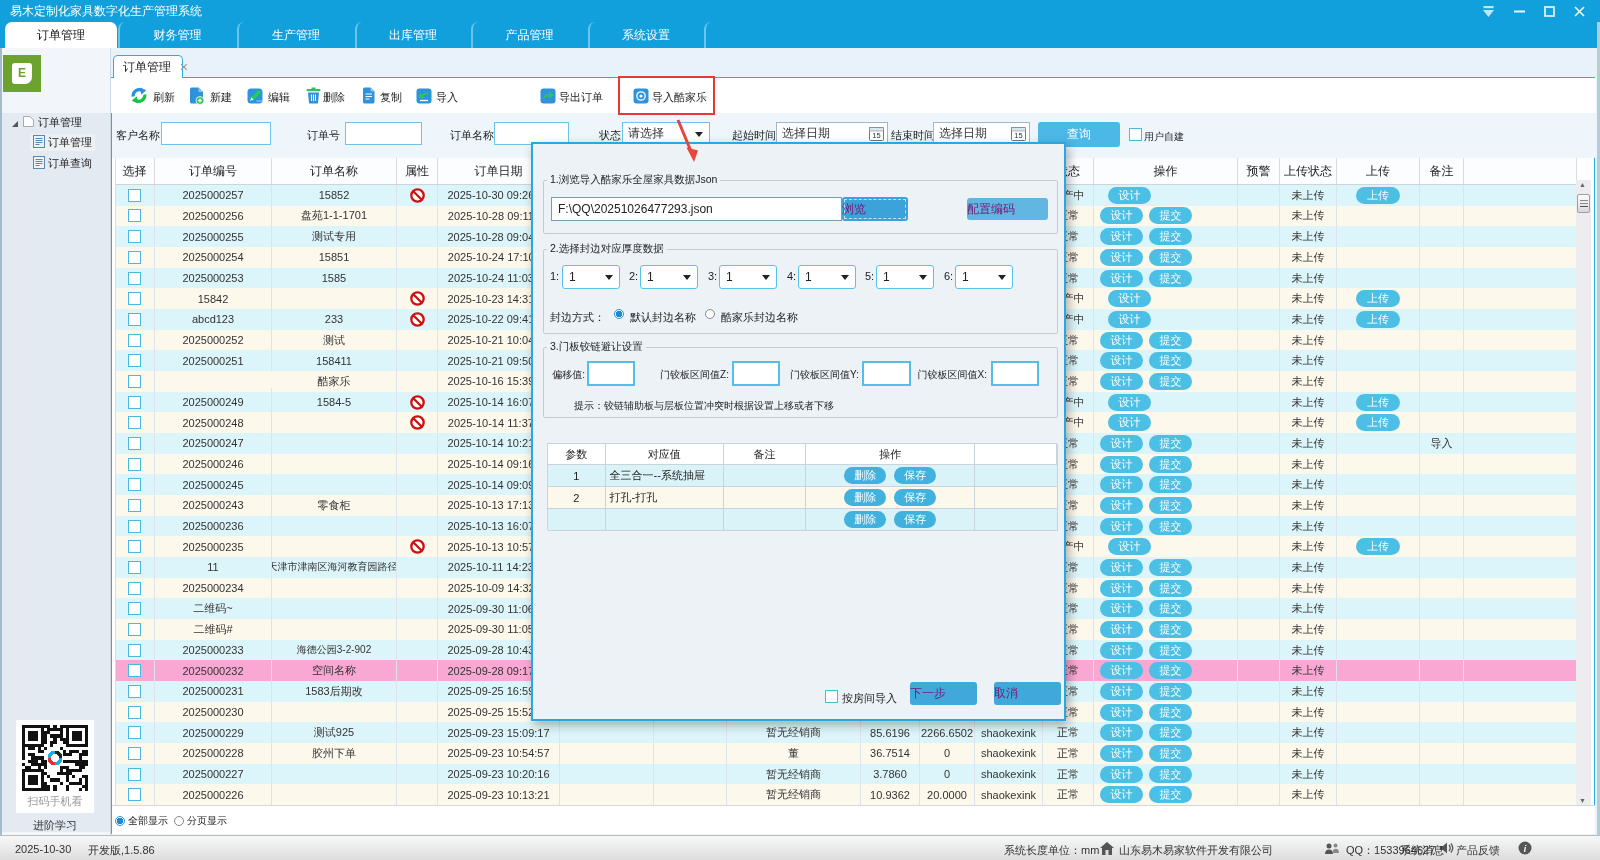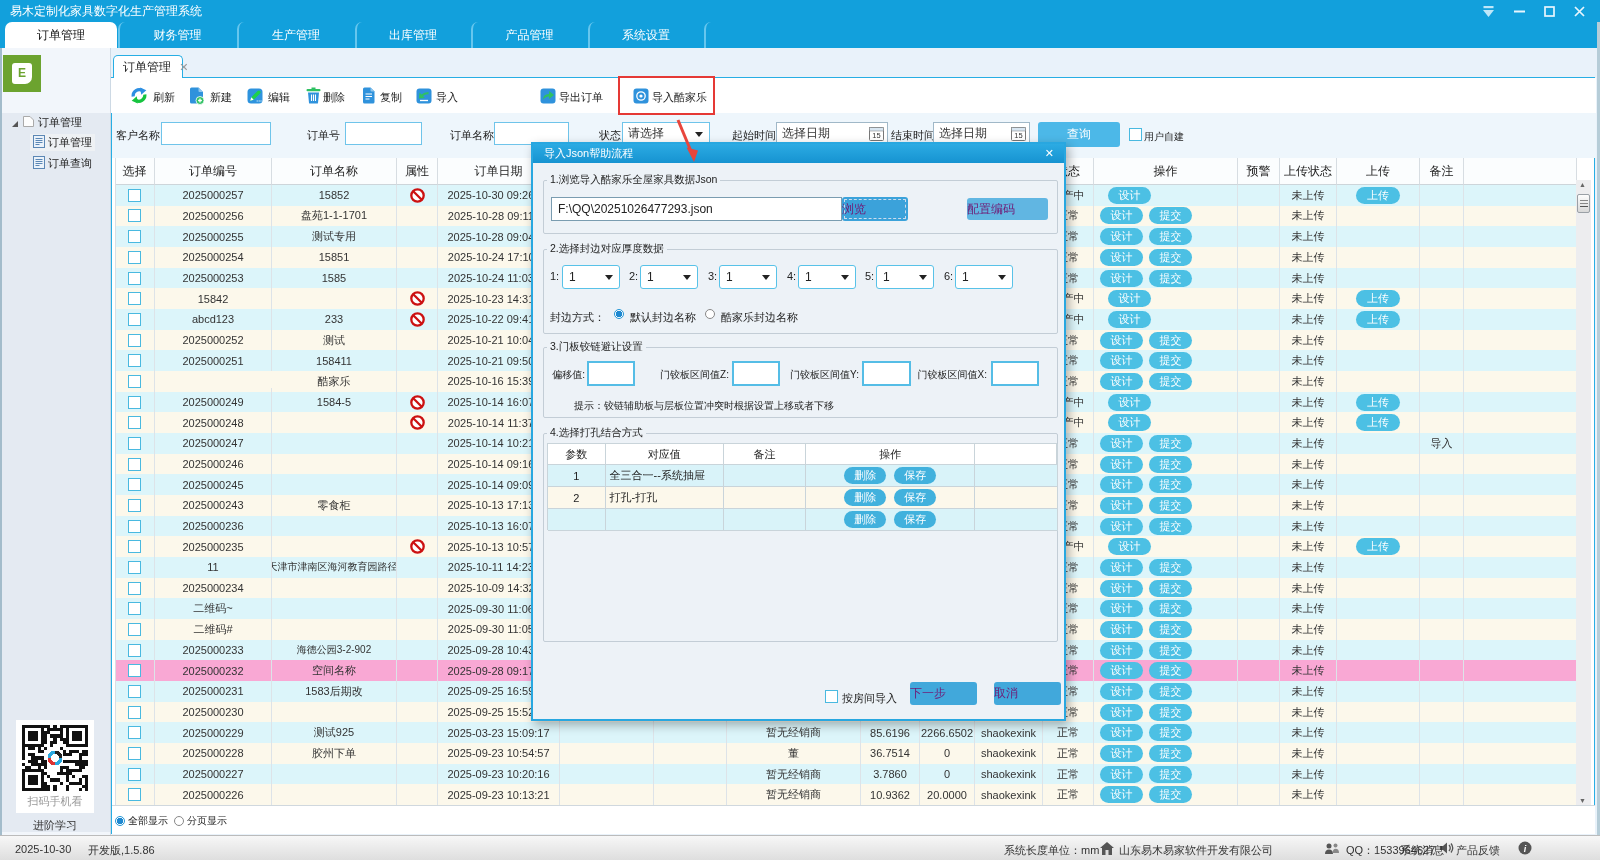--- a/index.html
+++ b/index.html
@@ -1055,21 +1055,21 @@
     <div class="c" style="left:1305px;width:44px;"></div>
     <div class="c" style="left:1349px;width:113px;"></div>
   </div>
 <div class="row" style="top:722.42px;height:20.67px;background:#dcf5fa">
     <div class="c" style="left:0px;width:40px;">
       <span class="cb"></span>
     </div>
     <div class="c" style="left:40px;width:117px;">2025000229</div>
     <div class="c" style="left:157px;width:125px;">测试925</div>
     <div class="c" style="left:282px;width:41px;"></div>
-    <div class="c" style="left:323px;width:122px;">2025-03-23 15:09:17</div>
+    <div class="c" style="left:323px;width:122px;">2025-09-23 15:09:17</div>
     <div class="c" style="left:445px;width:94px;"></div>
     <div class="c" style="left:539px;width:73px;"></div>
     <div class="c" style="left:612px;width:134px;">暂无经销商</div>
     <div class="c" style="left:746px;width:59px;">85.6196</div>
     <div class="c" style="left:805px;width:55px;">2266.6502</div>
     <div class="c" style="left:860px;width:68px;">shaokexink</div>
     <div class="c" style="left:928px;width:51px;">正常</div>
     <div class="c" style="left:979px;width:144px;justify-content:flex-start">
       <span class="pb" style="margin-left:6px">设计</span>
       <span class="pb">提交</span>
@@ -1189,21 +1189,20 @@
       <path d="M10 4 Q12.5 7 10 10 M12 2.5 Q15.5 7 12 11.5" stroke="#555" stroke-width="1.3" fill="none"></path>
     </svg>
   <span style="left:1400px">系统消息</span>
   <svg style="position:absolute;left:1518px;top:5px" width="14" height="14" viewBox="0 0 14 14">
       <circle cx="7" cy="7" r="6.5" fill="#555"></circle>
       <text x="7" y="10.5" font-size="9" text-anchor="middle" fill="#fff" font-style="italic" font-weight="bold">i</text>
     </svg>
   <span style="left:1456px">产品反馈</span>
 </div>
 <div id="dialog">
-<div id="dtitle">导入Json帮助流程<span class="x">✕</span></div>
 <fieldset style="left:10px;top:29px;width:515px;height:61px">
       <legend>1.浏览导入酷家乐全屋家具数据Json</legend>
     </fieldset>
 <span class="din" style="left:18px;top:53px;width:291px;line-height:22px;padding-left:6px;font-size:12px">F:\QQ\20251026477293.json</span>
 <span class="dbtn" style="left:309px;top:53px;width:66px;height:24px;line-height:24px;background:#3ba2da;outline:1px dashed #cde;outline-offset:-3px">浏览</span>
 <span class="dbtn" style="left:434px;top:54px;width:81px;height:22px;line-height:22px;background:#61b6e2">配置编码</span>
 <fieldset style="left:10px;top:98px;width:515px;height:92px">
       <legend>2.选择封边对应厚度数据</legend>
     </fieldset>
 <span class="dlab" style="left:17px;top:126px">1:</span>
@@ -1228,23 +1227,20 @@
     </fieldset>
 <span class="dlab dlr" style="left:4px;top:224px;width:48px">偏移值:</span>
     <span class="din din3" style="left:54px;top:217px;width:48px"></span>
 <span class="dlab dlr" style="left:120px;top:224px;width:76px">门铰板区间值Z:</span>
     <span class="din din3" style="left:199px;top:217px;width:48px"></span>
 <span class="dlab dlr" style="left:250px;top:224px;width:76px">门铰板区间值Y:</span>
     <span class="din din3" style="left:329px;top:217px;width:49px"></span>
 <span class="dlab dlr" style="left:378px;top:224px;width:76px">门铰板区间值X:</span>
     <span class="din din3" style="left:458px;top:217px;width:48px"></span>
 <span class="dlab" style="left:41px;top:255px;font-size:10px">提示：铰链辅助板与层板位置冲突时根据设置上移或者下移</span>
-<fieldset style="left:10px;top:282px;width:515px;height:216px">
-      <legend>4.选择打孔结合方式</legend>
-    </fieldset>
 <div style="position:absolute;left:14px;top:299px;width:510px;height:87px;background:#fff;border:1px solid #c9d4da">
       <div class="dc" style="left:0px;top:0px;width:57.6px;height:21px;justify-content:center;">参数</div>
       <div class="dc" style="left:57.6px;top:0px;width:118.1px;height:21px;justify-content:center;">对应值</div>
       <div class="dc" style="left:175.7px;top:0px;width:82.69999999999999px;height:21px;justify-content:center;">备注</div>
       <div class="dc" style="left:258.4px;top:0px;width:168.60000000000002px;height:21px;justify-content:center;">操作</div>
       <div class="dc" style="left:427px;top:0px;width:83px;height:21px;justify-content:center;"></div>
       <div style="position:absolute;left:0;top:21px;width:510px;height:22px;background:#d9f3f9"></div>
       <div class="dc" style="left:0px;top:21px;width:57.6px;height:22px;justify-content:center;">1</div>
       <div class="dc" style="left:57.6px;top:21px;width:118.1px;height:22px;justify-content:flex-start;padding-left:4px;">全三合一--系统抽屉</div>
       <div class="dc" style="left:175.7px;top:21px;width:82.69999999999999px;height:22px;justify-content:center;"></div>

